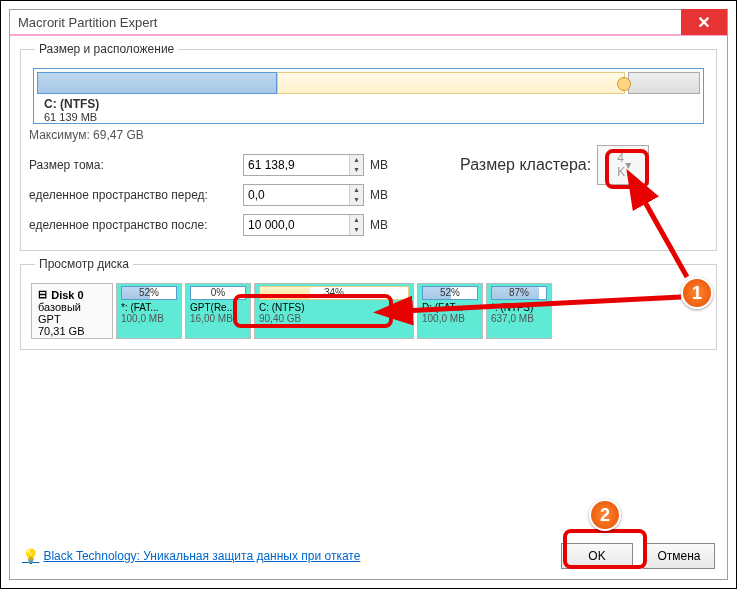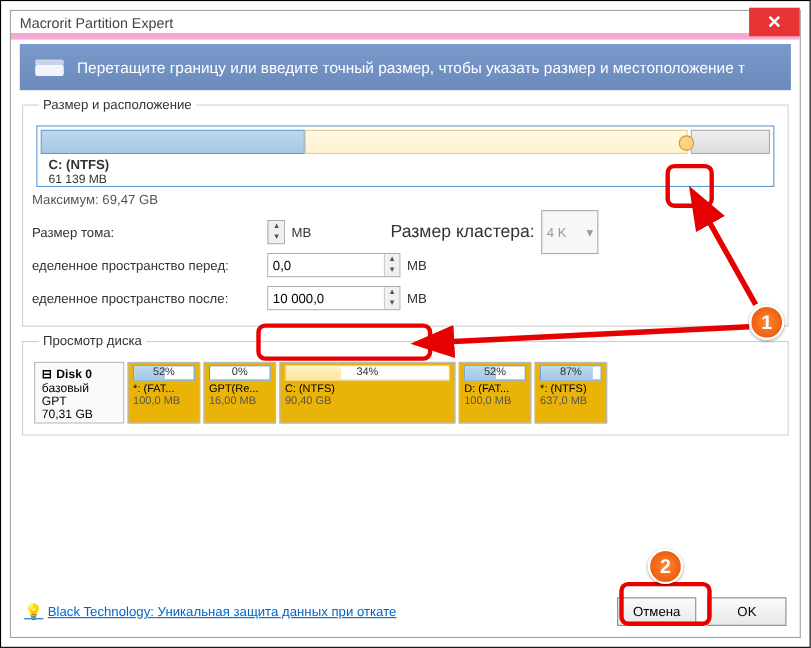--- a/index.html
+++ b/index.html
@@ -1,18 +1,18 @@
 <!DOCTYPE html>
 <html><head>
 <meta charset="utf-8">
 <style>
 * { box-sizing: border-box; margin: 0; padding: 0; font-family: "Segoe UI", Tahoma, sans-serif; }
 body { background: #fff; width: 737px; height: 589px; border: 1px solid #000; padding: 8px; position: relative; }
 .window { border: 1px solid #a0a0a0; width: 100%; height: 100%; position: relative; background: #fff; }
-.titlebar { height: 26px; display: flex; align-items: center; justify-content: space-between; padding: 0 0 0 8px; border-bottom: 6px solid #f9a8d4; }
+.titlebar { height: 26px; display: flex; align-items: center; justify-content: space-between; padding: 0 0 0 8px; border-bottom: 2px solid #f9a8d4; }
 .titlebar .title { font-size: 13px; color: #444; }
 .closebtn { width: 46px; height: 26px; background: #e63333; color: #fff; display: flex; align-items: center; justify-content: center; font-size: 16px; font-weight: bold; }
 .banner { background: linear-gradient(#7b9acc, #6b8abc); margin: 4px 8px; padding: 8px 12px; color: #fff; display: flex; align-items: center; gap: 10px; font-size: 14px; height: 42px; }
 .banner-icon { width: 30px; height: 22px; display: flex; align-items: center; justify-content: center; }
 fieldset { border: 1px solid #d0d0d0; margin: 6px 10px; padding: 10px 8px 8px 8px; position: relative; }
 legend { font-size: 12px; color: #333; padding: 0 4px; margin-left: 6px; }
 .slider-area { position: relative; height: 56px; border: 1px solid #5b9bd5; background: #fff; margin: 2px 4px 4px 4px; }
 .slider-used { position: absolute; left: 3px; top: 3px; height: 22px; width: 240px; background: linear-gradient(#bdd7ee, #a6c8e7); border: 1px solid #5b9bd5; }
 .slider-alloc { position: absolute; left: 243px; top: 3px; height: 22px; right: 78px; background: linear-gradient(#fff9e6, #fff3cc); border: 1px solid #e6cc80; }
 .slider-handle { position: absolute; top: 8px; right: 72px; width: 14px; height: 14px; border-radius: 50%; background: #ffd480; border: 1px solid #cc9933; }
@@ -22,25 +22,25 @@
 .max-label { text-align: left; font-size: 12px; color: #555; margin: 4px 0 10px 0; }
 .form-row { display: flex; align-items: center; margin: 4px 0; height: 26px; gap: 6px; }
 .form-row label { font-size: 12px; color: #333; text-align: left; }
 .form-row label.main { width: 208px; }
 .spinner { display: flex; align-items: center; border: 1px solid #aaa; height: 22px; background: #fff; }
 .spinner input { border: none; width: 105px; height: 20px; padding: 0 4px; font-size: 12px; outline: none; }
 .spinner .arrows { display: flex; flex-direction: column; width: 14px; height: 20px; border-left: 1px solid #ccc; }
 .spinner .arrows span { flex: 1; font-size: 7px; text-align: center; line-height: 10px; color: #555; background: #f0f0f0; }
 .unit { font-size: 12px; color: #333; width: 24px; }
 .cluster-label { font-size: 16px; color: #333; margin-left: 60px; }
-.cluster-select { border: 1px solid #aaa; height: 40px; width: 52px; display: flex; align-items: center; justify-content: space-between; padding: 0 4px; font-size: 12px; color: #999; background: #f7f7f7; }
+.cluster-select { border: 1px solid #aaa; height: 40px; width: 52px; display: flex; align-items: center; justify-content: space-between; padding: 0 19px; font-size: 12px; color: #999; background: #f7f7f7; }
 .disk-row { display: flex; gap: 3px; align-items: stretch; height: 56px; margin: 2px; }
 .disk-info { border: 1px solid #bbb; padding: 4px 6px; width: 82px; font-size: 11px; background: #fafafa; }
 .disk-info .dn { font-weight: bold; display:flex; align-items:center; gap:4px; }
-.part { border: 1px solid #bbb; padding: 2px 4px; font-size: 10px; background: #eab308; display: flex; flex-direction: column; justify-content: flex-start; position: relative; }
+.part { border: 1px solid #bbb; padding: 2px 4px; font-size: 10px; background: #5eead4; display: flex; flex-direction: column; justify-content: flex-start; position: relative; }
 .part .bar { height: 14px; border: 1px solid #5b9bd5; position: relative; margin-bottom: 2px; background: #fff; }
 .part .bar .fill { position: absolute; left: 0; top: 0; bottom: 0; background: linear-gradient(#bdd7ee, #a6c8e7); }
 .part .bar.ntfs { border-color: #e6cc80; }
 .part .bar.ntfs .fill { background: linear-gradient(#fff3cc, #ffe699); }
 .part .bar .pct { position: absolute; width: 100%; text-align: center; font-size: 10px; top: 0; color: #333; }
 .part .name { white-space: nowrap; overflow: hidden; }
 .part .size { color: #555; }
 .part.unalloc .bar { border-color: #aaa; background: #eee; }
 .footer { position: absolute; bottom: 10px; left: 12px; right: 12px; display: flex; align-items: center; justify-content: space-between; }
 .link { color: #0066cc; font-size: 12px; text-decoration: underline; display: flex; align-items: center; gap: 4px; }
@@ -53,47 +53,39 @@
 </style>
 </head>
 <body>
 
 <div class="window">
   <div class="titlebar">
     <span class="title">Macrorit Partition Expert</span>
     <div class="closebtn">✕</div>
   </div>
 
-  <div class="banner">
-    <span class="banner-icon">
-      <svg width="30" height="20" viewBox="0 0 30 20">
-          <rect x="2" y="8" width="26" height="10" rx="2" fill="#fff" opacity=".9"></rect>
-          <rect x="2" y="3" width="26" height="6" rx="2" fill="#fff" opacity=".6"></rect>
-        </svg>
-    </span>
-    <span>Перетащите границу или введите точный размер, чтобы указать размер и местоположение т</span>
-  </div>
 
   <fieldset>
     <legend>Размер и расположение</legend>
     <div class="slider-area">
       <div class="slider-used"></div>
       <div class="slider-alloc"></div>
       <div class="slider-free"></div>
       <div class="slider-handle"></div>
       <div class="slider-label">
         <b>C: (NTFS)</b><br>
         <span>61 139 MB</span>
       </div>
     </div>
     <div class="max-label">Максимум: 69,47 GB</div>
 
     <div class="form-row">
       <label class="main">Размер тома:</label>
       <div class="spinner">
+        <input value="61 138,9" style="">
         <div class="arrows">
             <span>▲</span>
             <span>▼</span>
           </div>
       </div>
       <span class="unit">MB</span>
       <span class="cluster-label">Размер кластера:</span>
       <div class="cluster-select">
         <span>4 K</span>
           <span>▾</span>
@@ -180,22 +172,22 @@
         </div>
     </div>
   </fieldset>
 
   <div class="footer">
     <a class="link">
       <span class="bulb">💡</span>
       <span>Black Technology: Уникальная защита данных при откате</span>
     </a>
     <div class="btns">
+      <div class="btn">OK</div>
       <div class="btn">Отмена</div>
-      <div class="btn">OK</div>
     </div>
   </div>
 </div>
 
 <div class="annot-box" style="left:604px; top:148px; width:44px; height:40px;"></div>
 <div class="annot-box" style="left:232px; top:293px; width:160px; height:34px;"></div>
 <div class="annot-box" style="left:562px; top:528px; width:84px; height:40px;"></div>
 <div class="annot-circle" style="left:680px; top:276px;">1</div>
 <div class="annot-circle" style="left:588px; top:498px;">2</div>
 

